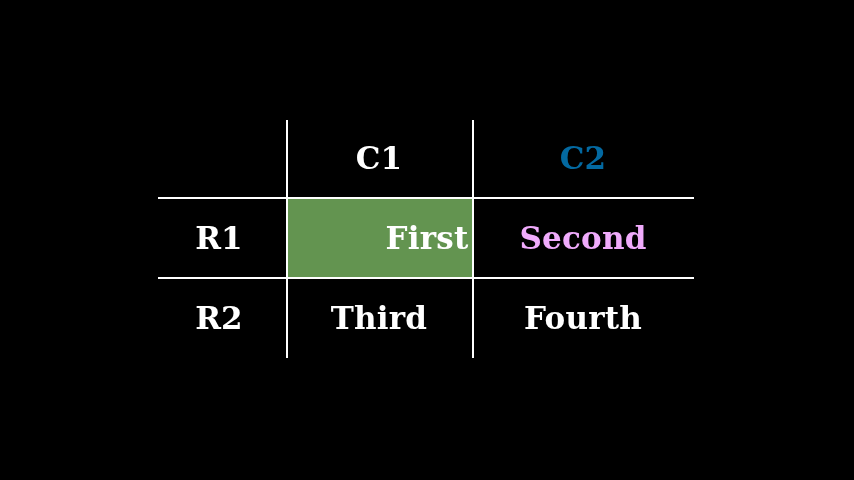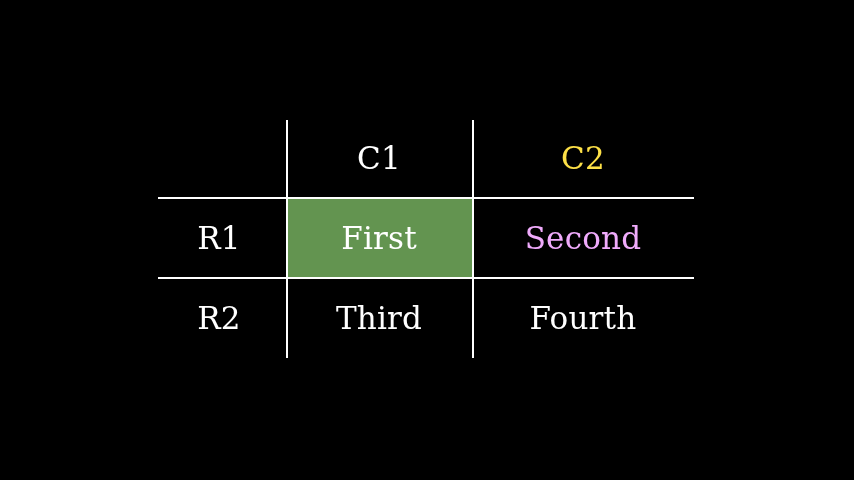--- a/index.html
+++ b/index.html
@@ -9,20 +9,21 @@
     background: #000000;
   }
 
   #stage {
     position: relative;
     width: 710px;
     height: 480px;
     background: #000000;
     overflow: hidden;
     font-family: "DejaVu Serif", "Liberation Serif", serif;
+    font-weight: bold;
     -webkit-font-smoothing: antialiased;
   }
 
   
   #table-wrap {
     position: absolute;
     left: 158px;
     top: 120px;
     width: 536px;
     height: 238px;
@@ -110,25 +111,25 @@
     <div class="rule-h" id="rule-h-2" style="background: rgb(255, 255, 255);"></div>
     <div class="rule-v" id="rule-v-1" style="background: rgb(255, 255, 255);"></div>
     <div class="rule-v" id="rule-v-2" style="background: rgb(255, 255, 255);"></div>
 
     <div id="text-layer">
 
       <div class="cell-text cell-stub row-head-y empty-corner" style="color: rgb(255, 255, 255);"></div>
 
       <div class="cell-text cell-c1 row-head-y" style="color: rgb(255, 255, 255);">C1</div>
 
-      <div class="cell-text cell-c2 row-head-y" style="color: #fde047;">C2</div>
+      <div class="cell-text cell-c2 row-head-y" style="color: #0369a1;">C2</div>
 
       <div class="cell-text cell-stub row-r1-y" style="color: rgb(255, 255, 255);">R1</div>
 
-      <div class="cell-text cell-c1 row-r1-y" style="color: rgb(255, 255, 255);">First</div>
+      <div class="cell-text cell-c1 row-r1-y" style="color: rgb(255, 255, 255); padding-left: 48px;">First</div>
 
       <div class="cell-text cell-c2 row-r1-y" style="color: #f0abfc;">Second</div>
 
       <div class="cell-text cell-stub row-r2-y" style="color: rgb(255, 255, 255); text-align: center;">R2</div>
 
       <div class="cell-text cell-c1 row-r2-y" style="color: rgb(255, 255, 255);">Third</div>
 
       <div class="cell-text cell-c2 row-r2-y" style="color: rgb(255, 255, 255);">Fourth</div>
 
     </div>

